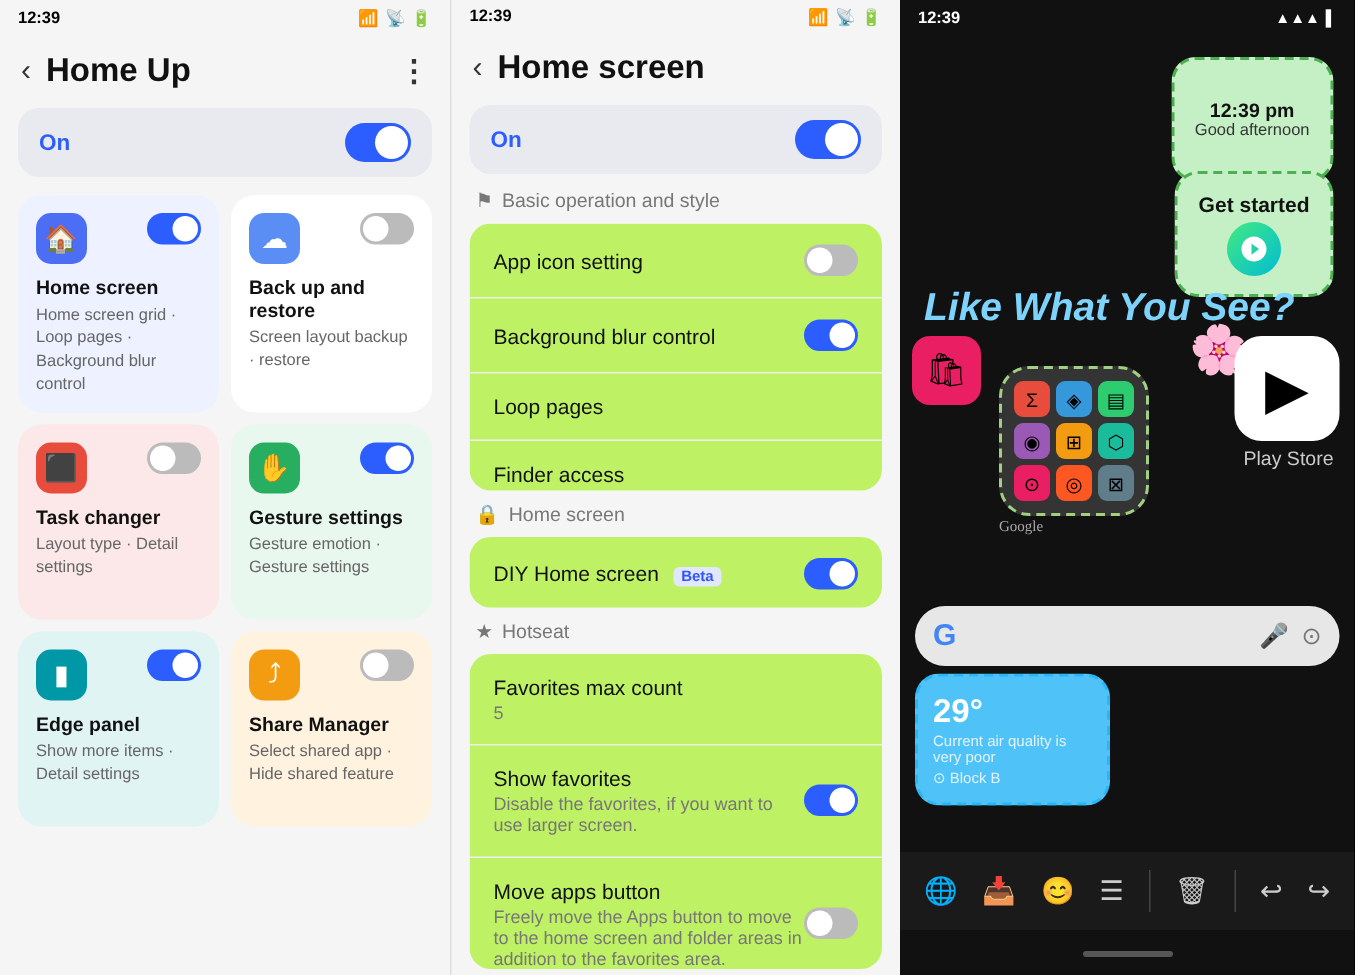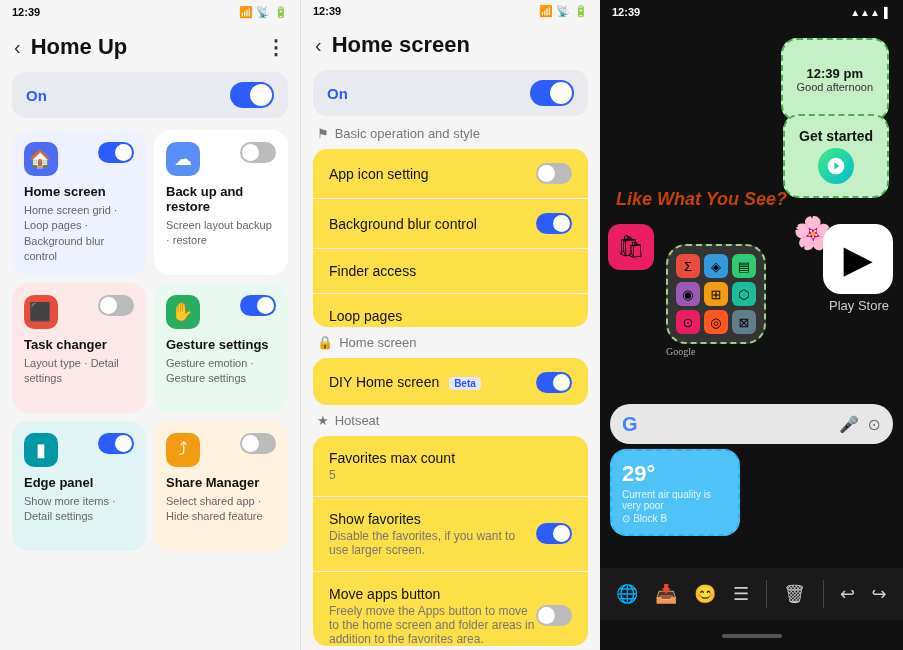--- a/index.html
+++ b/index.html
@@ -205,21 +205,21 @@
       color: #777;
       padding: 4px 16px 4px;
       display: flex;
       align-items: center;
       gap: 6px;
     }
     .section-label span { font-size: 13px; }
 
     
     .setting-item {
-      background: #fde047;
+      background: #bef264;
       padding: 14px 16px;
       border-bottom: 1px solid #f0f0f0;
       display: flex;
       align-items: center;
       justify-content: space-between;
     }
     .setting-item-content {}
     .setting-item-title {
       font-size: 14px;
       font-weight: 500;
@@ -317,23 +317,23 @@
       display: flex;
       align-items: center;
       justify-content: center;
       margin-top: 4px;
     }
 
     .like-text {
       position: absolute;
       top: 165px;
       left: 16px;
-      font-size: 18px;
+      font-size: 26px;
       font-weight: 900;
-      color: #c2410c;
+      color: #7dd3fc;
       font-style: italic;
     }
 
     .folder-grid {
       width: 100px;
       height: 100px;
       background: rgba(255,255,255,0.15);
       border-radius: 20px;
       display: grid;
       grid-template-columns: repeat(3, 1fr);
@@ -588,26 +588,26 @@
     <div class="setting-item">
       <div class="setting-item-content">
         <div class="setting-item-title">Background blur control</div>
       </div>
       <div class="toggle-sm on">
         <div class="toggle-sm-thumb"></div>
       </div>
     </div>
     <div class="setting-item">
       <div class="setting-item-content">
-        <div class="setting-item-title">Finder access</div>
+        <div class="setting-item-title">Loop pages</div>
       </div>
     </div>
     <div class="setting-item">
       <div class="setting-item-content">
-        <div class="setting-item-title">Loop pages</div>
+        <div class="setting-item-title">Finder access</div>
       </div>
     </div>
   </div>
 
   <div class="section-label">
     <span>🔒</span>
     <span>Home screen</span>
   </div>
 
   <div class="setting-items-group">

